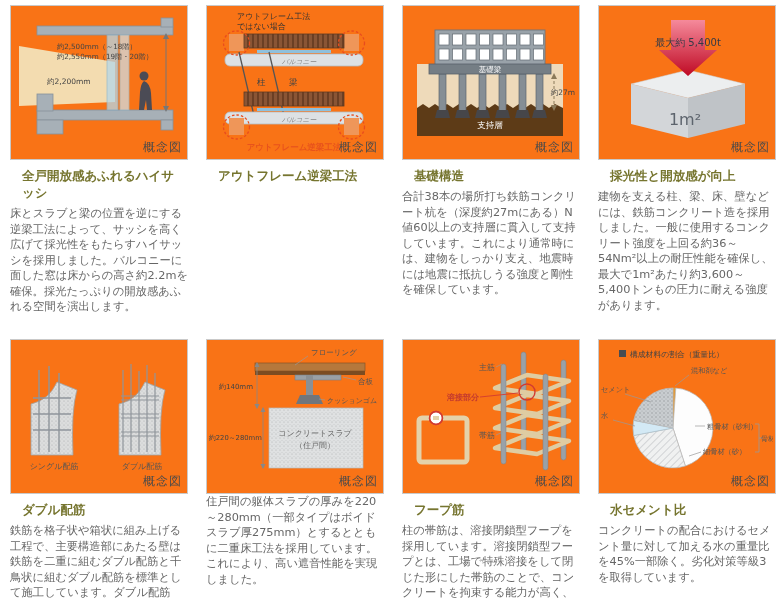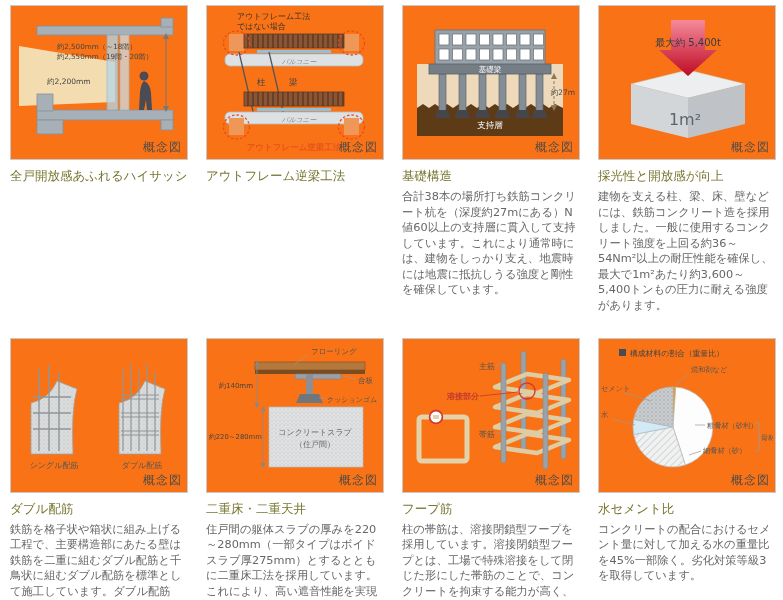--- a/index.html
+++ b/index.html
@@ -4,21 +4,21 @@
 <style>
   html,body{margin:0;padding:0;background:#fff;}
   .page{width:783px;height:600px;background:#fff;box-sizing:border-box;
         padding:5px 6px 0 10px;overflow:hidden;
         font-family:"DejaVu Sans","Liberation Sans",sans-serif;}
   .grid{display:grid;grid-template-columns:repeat(4,178px);column-gap:18px;row-gap:24px;}
   .card{width:178px;}
   .fig{width:176px;height:153px;border:1px solid #c9c9c9;position:relative;background:#f97316;}
   .fig svg{display:block;}
   .gainen{position:absolute;right:5px;bottom:3px;font-size:12px;color:#4a4a4a;letter-spacing:1px;}
-  .card h3{margin:8px 0 4px;font-size:12.5px;font-weight:normal;color:#76752f;}
+  .card h3{margin:8px 12px 4px;font-size:12.5px;font-weight:bold;color:#76752f;}
   .card p{margin:0;font-size:11.3px;line-height:1.38;color:#666;}
   .fig svg text{font-family:"DejaVu Sans","Liberation Sans",sans-serif;}
 </style>
 </head>
 <body>
 
 <div class="page">
   <div class="grid">
 
     <div class="card">
@@ -46,20 +46,21 @@
             <polygon points="152,33 158,33 155,27" fill="#777" stroke="none"></polygon>
             <polygon points="152,100 158,100 155,106" fill="#777" stroke="none"></polygon>
           </g>
           <text x="46" y="43" font-size="7.2" fill="#444">約2,500mm（～18階）</text>
           <text x="46" y="53" font-size="7.2" fill="#444">約2,550mm（19階・20階）</text>
           <text x="36" y="78" font-size="7.5" fill="#444">約2,200mm</text>
         </svg>
         <span class="gainen">概念図</span>
       </div>
       <h3>全戸開放感あふれるハイサッシ</h3>
+      <p>床とスラブと梁の位置を逆にする逆梁工法によって、サッシを高く広げて採光性をもたらすハイサッシを採用しました。バルコニーに面した窓は床からの高さ約2.2mを確保。採光たっぷりの開放感あふれる空間を演出します。</p>
     </div>
 
     <div class="card">
       <div class="fig">
         <svg viewBox="0 0 174 151" width="174" height="151">
           <defs>
             <pattern id="wd2" width="5" height="8" patternUnits="userSpaceOnUse">
               <rect width="5" height="8" fill="#8a5535"></rect>
                 <rect width="2" height="8" fill="#6b3f24"></rect>
             </pattern>
@@ -263,21 +264,20 @@
             <polygon points="47.5,64 52.5,64 50,69" fill="#888" stroke="none"></polygon>
             <line x1="56" y1="68" x2="56" y2="128"></line>
             <polygon points="53.5,72 58.5,72 56,67" fill="#888" stroke="none"></polygon>
             <polygon points="53.5,124 58.5,124 56,129" fill="#888" stroke="none"></polygon>
           </g>
           <text x="46" y="49" font-size="7" fill="#444" text-anchor="end">約140mm</text>
           <text x="2" y="100" font-size="6.8" fill="#444">約220～280mm</text>
         </svg>
         <span class="gainen">概念図</span>
       </div>
-      <h3>二重床・二重天井</h3>
       <p>住戸間の躯体スラブの厚みを220～280mm（一部タイプはボイドスラブ厚275mm）とするとともに二重床工法を採用しています。これにより、高い遮音性能を実現しました。</p>
     </div>
 
     <div class="card">
       <div class="fig">
         <svg viewBox="0 0 174 151" width="174" height="151">
           <g>
             <rect x="16" y="78" width="48" height="44" rx="3" fill="none" stroke="#e4d2aa" stroke-width="5"></rect>
             <circle cx="33" cy="78" r="6.5" fill="#fff" stroke="#d23b31" stroke-width="1.4"></circle>
             <rect x="30" y="76" width="6" height="4" fill="#e4d2aa"></rect>

